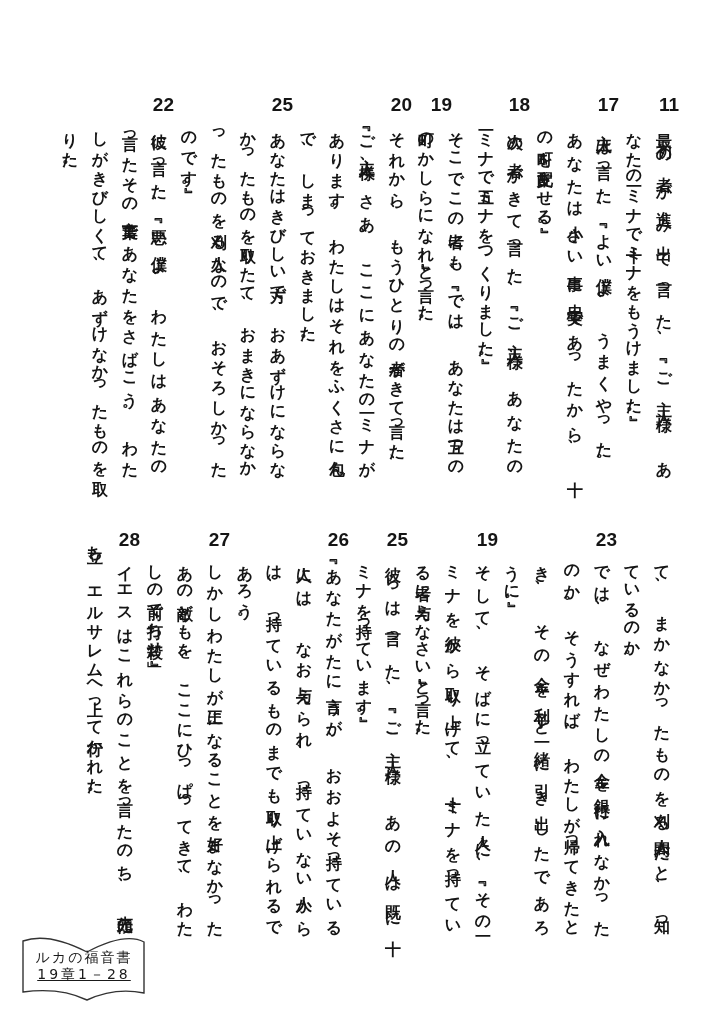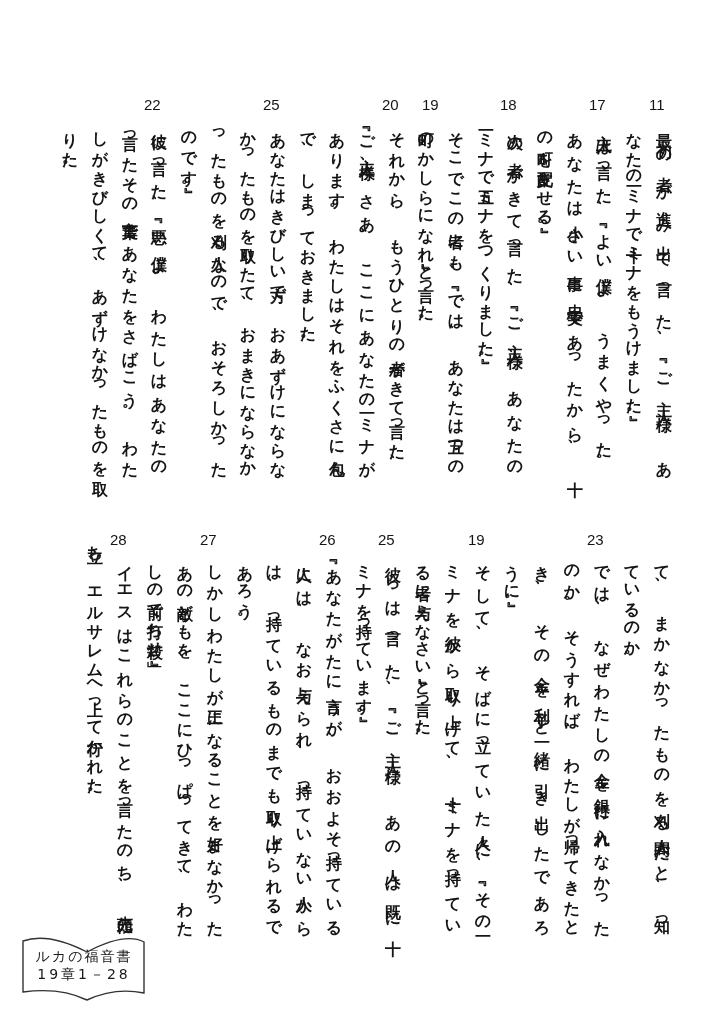--- a/index.html
+++ b/index.html
@@ -2,28 +2,28 @@
 <html><head>
 <meta charset="utf-8">
 <style>
   html, body { margin: 0; padding: 0; background: #ffffff; }
   body { width: 723px; height: 1024px; position: relative; overflow: hidden;
          font-family: "DejaVu Sans", "Liberation Sans", sans-serif; color: #151515; }
   .col { position: absolute; writing-mode: vertical-rl; font-size: 16px; line-height: 16px;
          width: 16px; font-weight: bold; letter-spacing: 0.6px; }
   .col.full.t { height: 348px; text-align: justify; text-align-last: justify; }
   .col.full.b { height: 374px; text-align: justify; text-align-last: justify; }
-  .vnum { position: absolute; width: 30px; text-align: left; font-size: 15px; line-height: 16px;
-          font-weight: normal; font-family: "Liberation Sans", sans-serif; color: #151515; }
+  .vnum { position: absolute; width: 30px; text-align: right; font-size: 19px; line-height: 16px;
+          font-weight: bold; font-family: "Liberation Sans", sans-serif; color: #151515; }
   .book { position: absolute; left: 20px; top: 932px; width: 128px; height: 72px; }
   .book svg { position: absolute; left: 0; top: 0; }
   .book .l1, .book .l2 { position: absolute; left: 0; width: 128px; text-align: center;
           font-size: 14px; line-height: 16px; letter-spacing: 2px; color: #1a1a1a; }
-  .book .l1 { top: 17px; font-family: Liberation Serif, serif; }
-  .book .l2 { top: 34px; letter-spacing: 3px; }
+  .book .l1 { top: 17px; }
+  .book .l2 { top: 34px; letter-spacing: 3px; text-decoration: underline; }
 </style>
 </head>
 <body>
 
 <div>
   <div class="vnum" style="left:649px;top:97px">11</div>
   <div class="col full t" style="left:656px;top:121px">最初の者が進み出て言った、『ご主人様、 あ</div>
   <div class="col" style="left:626px;top:121px">なたの一ミナで十ミナをもうけました』。</div>
   <div class="vnum" style="left:589px;top:97px">17</div>
   <div class="col full t" style="left:596px;top:121px">主人は言った、『よい僕よ、 うまくやった。</div>

